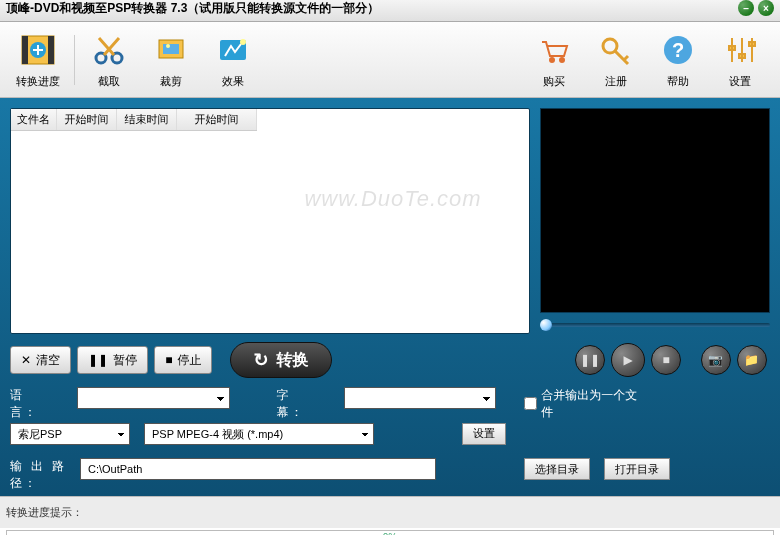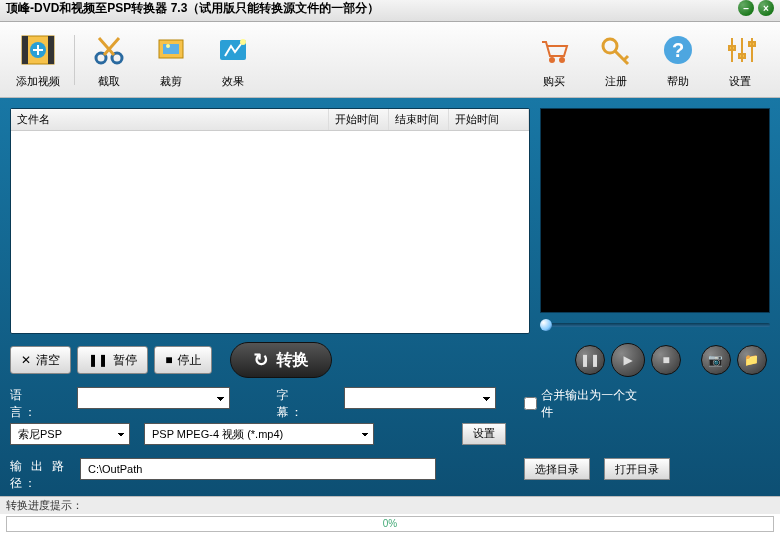--- a/index.html
+++ b/index.html
@@ -12,21 +12,21 @@
 .toolbar { height: 76px; background: linear-gradient(#fdfdfd,#e8e8e8); border-bottom: 1px solid #bbb; display: flex; align-items: center; padding: 4px 8px; }
 .tbtn { width: 60px; text-align: center; cursor: pointer; margin-right: 2px; }
 .tbtn .ico { width: 40px; height: 40px; margin: 0 auto 4px; display: flex; align-items: center; justify-content: center; border-radius: 4px; }
 .tbtn .lbl { font-size: 11px; }
 .spacer { flex: 1; }
 .sep { width: 1px; height: 50px; background: #ccc; margin: 0 4px; }
 
 .main { height: 398px; background: linear-gradient(#1877a5,#0d4f73); padding: 10px; display: flex; flex-direction: column; gap: 8px; color: #fff; }
 .content-row { display: flex; gap: 10px; height: 232px; }
 
-.listpanel { flex: 1; background: #fff; border: 1px solid #0a3a55; border-radius: 2px; color: #000; display: flex; flex-direction: column; position: relative; }
+.listpanel { flex: 1; background: #fff; border: 1px solid #0a3a55; border-radius: 2px; color: #000; display: flex; flex-direction: row; position: relative; text-align: center; }
 .listhead { display: flex; background: linear-gradient(#f8f8f8,#e6e6e6); border-bottom: 1px solid #ccc; height: 22px; font-size: 11px; }
 .listhead div { padding: 3px 6px; border-right: 1px solid #ddd; }
 .lh-name { flex: 1; }
 .lh-start { width: 60px; }
 .lh-end { width: 60px; }
 .lh-prog { width: 80px; }
 .listbody { flex: 1; position: relative; }
 .watermark { position: absolute; top: 40%; left: 50%; transform: translate(-50%,-50%); font-size: 22px; font-style: italic; color: rgba(0,0,0,0.12); font-family: Arial; letter-spacing: 1px; }
 
 .preview { width: 230px; display: flex; flex-direction: column; }
@@ -46,21 +46,21 @@
 .circ.big { width: 34px; height: 34px; }
 
 .formrow { display: flex; align-items: flex-start; height: 28px; gap: 14px; font-size: 12px; }
 .formrow .lbl { width: 56px; letter-spacing: 2px; text-align: justify; }
 .sel, .txt { height: 22px; background: #fff; border: 1px solid #555; color: #000; padding: 0 7px; font-size: 11px; }
 .sel { appearance: none; padding-right: 14px; background-image: linear-gradient(45deg, transparent 50%, #000 50%), linear-gradient(135deg, #000 50%, transparent 50%); background-position: calc(100% - 8px) 9px, calc(100% - 4px) 9px; background-size: 4px 4px; background-repeat: no-repeat; }
 .smbtn { height: 22px; background: linear-gradient(#fefefe,#d8d8d8); border: 1px solid #888; padding: 0 10px; font-size: 11px; cursor: pointer; color: #000; }
 .chk { display: flex; align-items: center; gap: 4px; }
 .chk input { width: 13px; height: 13px; }
 
-.status { height: 18px; background: #ececec; border-top: 1px solid #bbb; font-size: 11px; display: flex; align-items: center; padding: 4px 6px; color: #333; }
+.status { height: 32px; background: #ececec; border-top: 1px solid #bbb; font-size: 11px; display: flex; align-items: center; padding: 4px 6px; color: #333; }
 .progress { height: 16px; background: #fff; border: 1px solid #bbb; margin: 2px 6px 2px; position: relative; font-size: 10px; color: #4a7; text-align: center; line-height: 14px; }
 
 
 .ico svg { width: 36px; height: 36px; }
 </style>
 </head>
 <body>
 
 <div class="titlebar">
   <span class="title">顶峰-DVD和视频至PSP转换器 7.3（试用版只能转换源文件的一部分）</span>
@@ -72,21 +72,21 @@
   <div class="tbtn">
     <div class="ico">
         <svg viewBox="0 0 36 36">
           <rect x="2" y="4" width="32" height="28" fill="#f6c24a" stroke="#b8860b"></rect>
           <rect x="2" y="4" width="6" height="28" fill="#333"></rect>
           <rect x="28" y="4" width="6" height="28" fill="#333"></rect>
           <circle cx="18" cy="18" r="8" fill="#2a9fd6"></circle>
           <path d="M18 13v10M13 18h10" stroke="#fff" stroke-width="2"></path>
         </svg>
       </div>
-    <div class="lbl">添加视频</div>
+    <div class="lbl">转换进度</div>
   </div>
   <div class="sep"></div>
   <div class="tbtn">
     <div class="ico">
         <svg viewBox="0 0 36 36">
           <circle cx="10" cy="26" r="5" fill="none" stroke="#2a6aa0" stroke-width="3"></circle>
           <circle cx="26" cy="26" r="5" fill="none" stroke="#2a6aa0" stroke-width="3"></circle>
           <path d="M13 23 L28 6 M23 23 L8 6" stroke="#e0a030" stroke-width="3"></path>
         </svg>
       </div>
@@ -154,20 +154,23 @@
 <div class="main">
 
   <div class="content-row">
 
     <div class="listpanel">
       <div class="listhead">
         <div class="lh-name">文件名</div>
         <div class="lh-start">开始时间</div>
         <div class="lh-end">结束时间</div>
         <div class="lh-prog">开始时间</div>
+      </div>
+      <div class="listbody">
+        <div class="watermark">www.DuoTe.com</div>
       </div>
     </div>
 
     <div class="preview">
       <div class="vidbox"></div>
       <div class="slider">
         <div class="track">
             <div class="thumb"></div>
           </div>
       </div>

